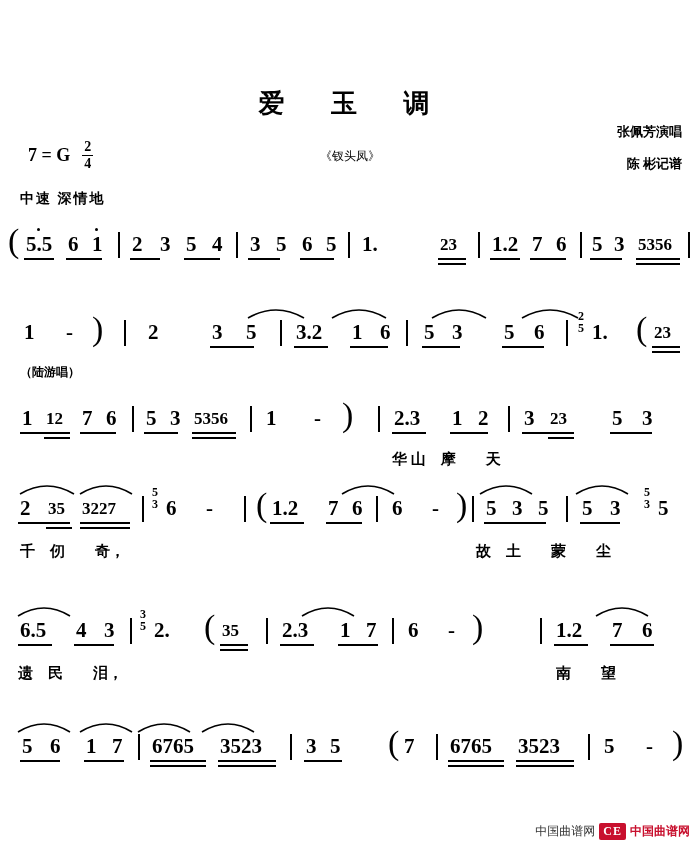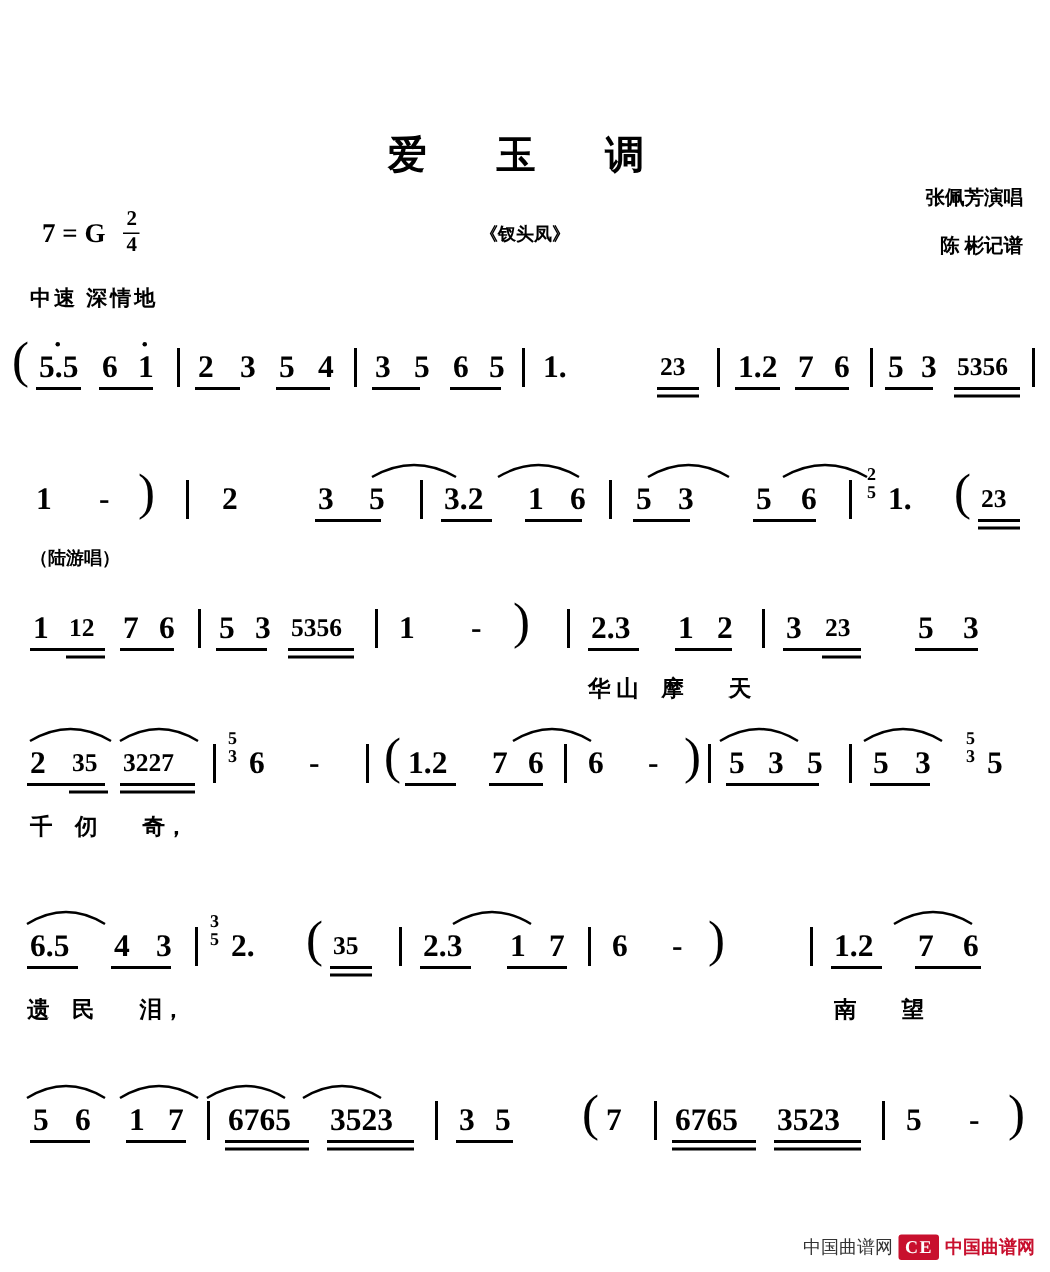--- a/index.html
+++ b/index.html
@@ -55,21 +55,21 @@
     text-indent: 20px;
     margin-left: 24px;
   }
   .hdr-bracket {
     position: absolute;
     top: 148px;
     left: 0;
     width: 700px;
     text-align: center;
     font-size: 12px;
-    font-weight: bold;
+    font-weight: normal;
   }
   .credit {
     position: absolute;
     right: 18px;
     font-size: 13px;
     font-weight: bold;
     white-space: nowrap;
   }
   .credit.c1 { top: 123px; }
   .credit.c2 { top: 155px; }
@@ -434,20 +434,21 @@
       <div class="under1" style="left:484px; top:36px; width:62px;"></div>
       <div class="bar" style="left:566px; top:10px;"></div>
 
       <div class="n" style="left:582px; top:12px;">5</div>
       <div class="n" style="left:610px; top:12px;">3</div>
       <div class="under1" style="left:580px; top:36px; width:40px;"></div>
       <div class="grace" style="left:644px; top:0px;">5<br>3</div>
       <div class="n" style="left:658px; top:12px;">5</div>
     </div>
     <div class="lyric" style="left:20px; top:56px;">千　仞　　奇，</div>
+    <div class="lyric" style="left:476px; top:56px;">故　土　　蒙　　尘</div>
   </div>
 
   <div class="row" style="top:606px;">
     <div class="notes">
       <div class="slur" style="left:16px; top:-4px;">
         <svg width="56" height="16">
             <path d="M2,14 Q28,-2 54,14" stroke="#000" stroke-width="1.6" fill="none"></path>
           </svg>
       </div>
       <div class="slur" style="left:300px; top:-4px;">

